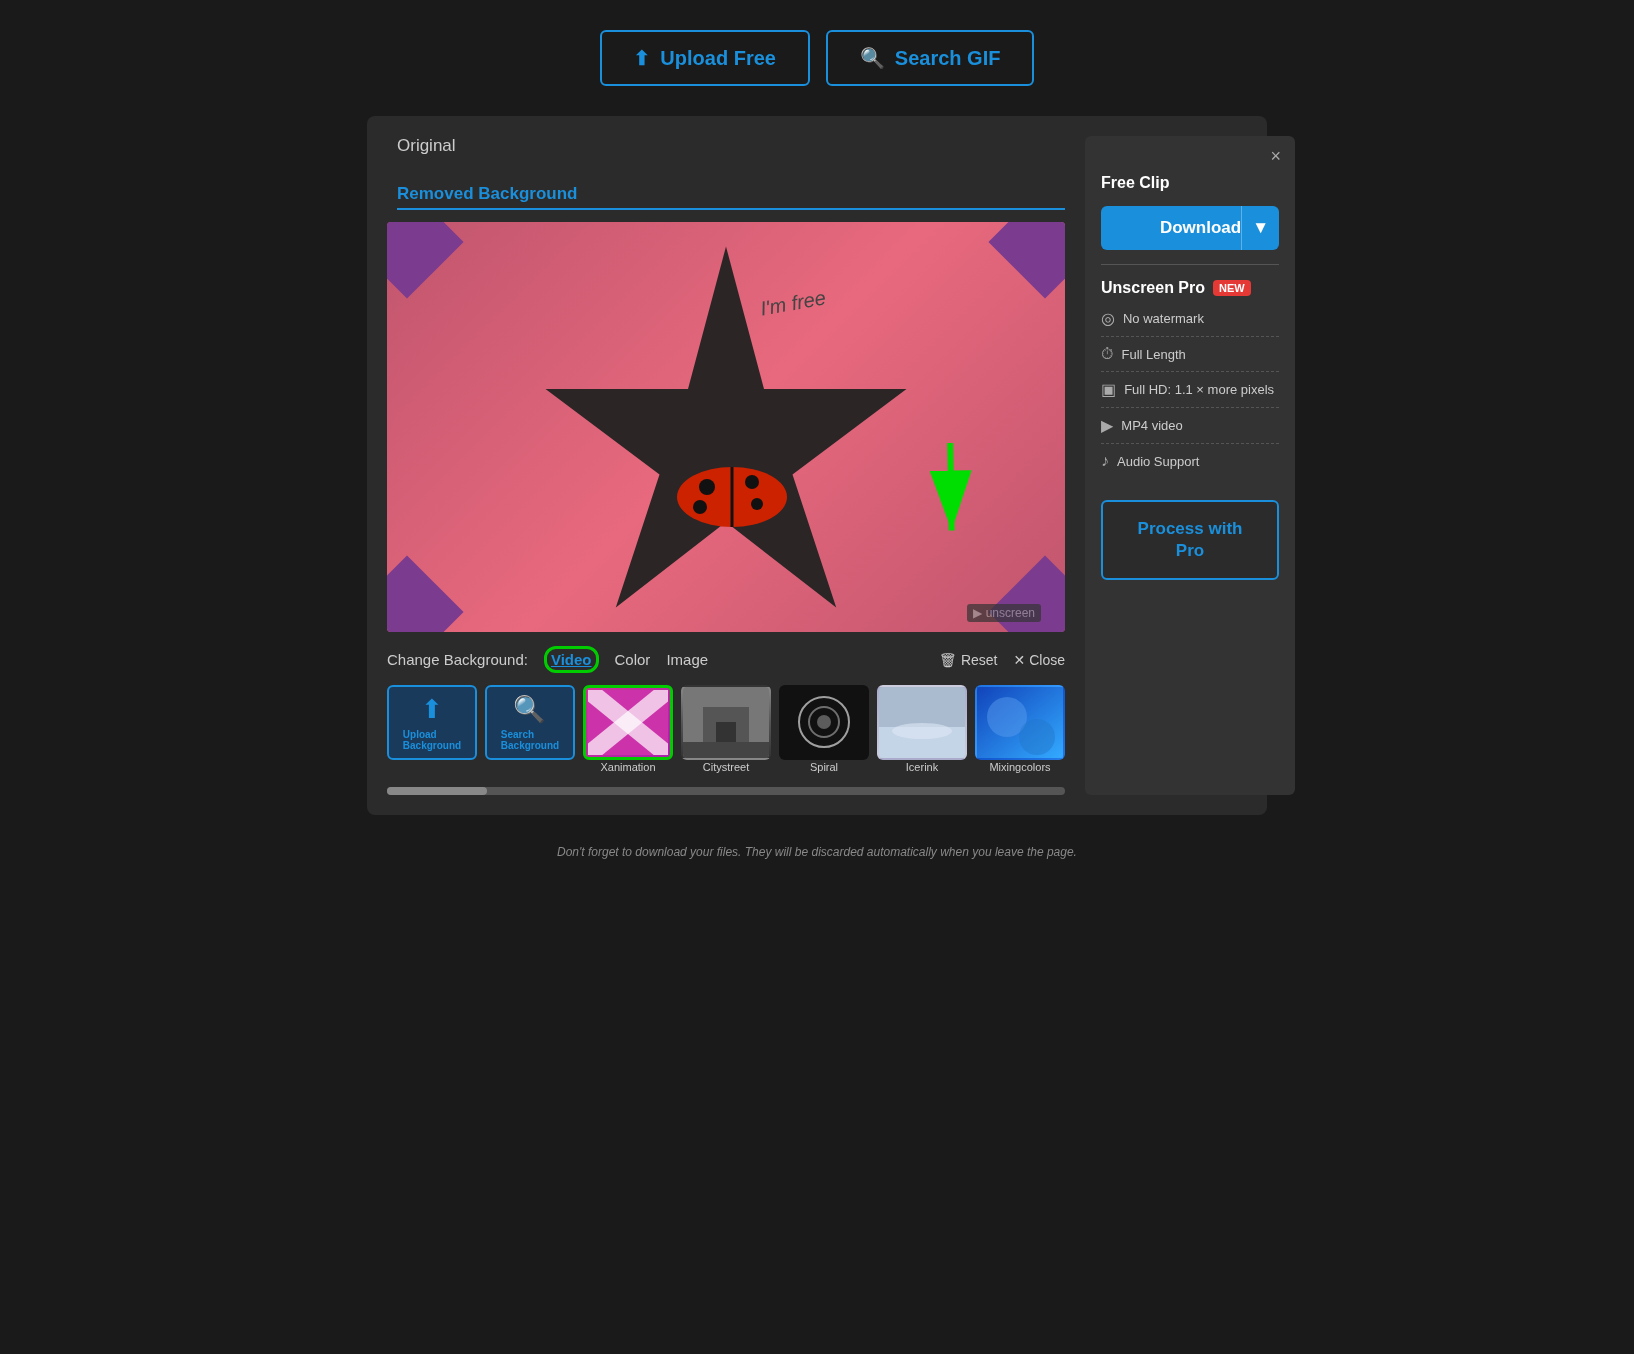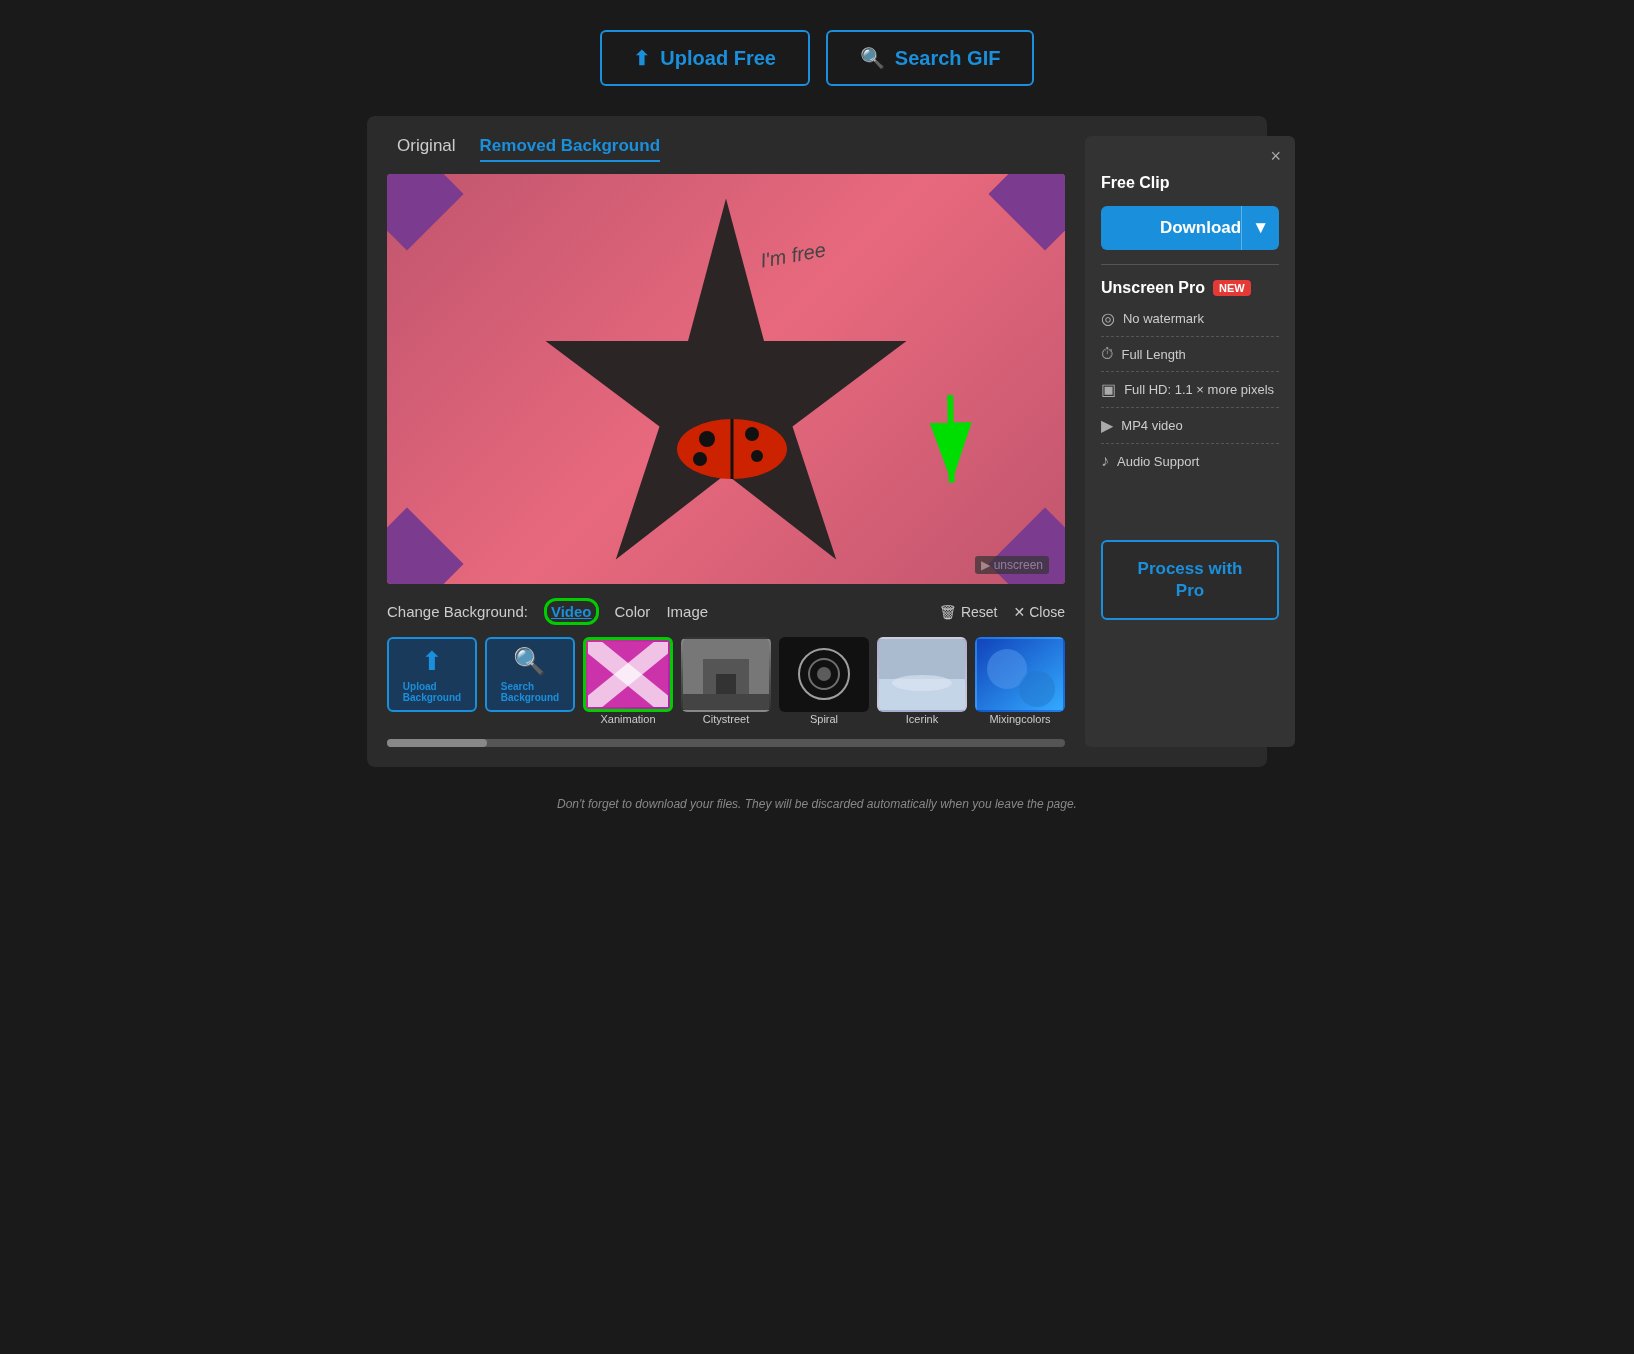--- a/index.html
+++ b/index.html
@@ -50,20 +50,21 @@
       display: flex;
       flex-direction: column;
     }
 
     
     .tabs {
       display: flex;
       gap: 24px;
       margin-bottom: 12px;
       padding-left: 10px;
+      flex-direction: column;
     }
     .tab {
       font-size: 17px;
       color: #cccccc;
       cursor: pointer;
       padding-bottom: 4px;
     }
     .tab.active {
       color: #1a8fdb;
       border-bottom: 2px solid #1a8fdb;
@@ -101,21 +102,21 @@
     }
     .corner-tl { top: -20px; left: -20px; }
     .corner-tr { top: -20px; right: -20px; }
     .corner-bl { bottom: -20px; left: -20px; }
     .corner-br { bottom: -20px; right: -20px; }
 
     
     .watermark {
       position: absolute;
       bottom: 12px;
-      right: 16px;
+      right: 24px;
       color: rgba(255,255,255,0.5);
       font-size: 13px;
     }
 
     
     .green-arrow {
       position: absolute;
       bottom: 100px;
       right: 80px;
       font-size: 60px;
@@ -391,21 +392,20 @@
       border: 2px solid #1a8fdb;
       color: #1a8fdb;
       font-size: 17px;
       font-weight: bold;
       padding: 16px;
       border-radius: 6px;
       cursor: pointer;
       width: 100%;
       text-align: center;
       line-height: 1.3;
-      margin-top: 40px;
     }
 
     
     .bottom-notice {
       margin-top: 30px;
       color: #888;
       font-size: 12px;
       text-align: center;
       font-style: italic;
     }

